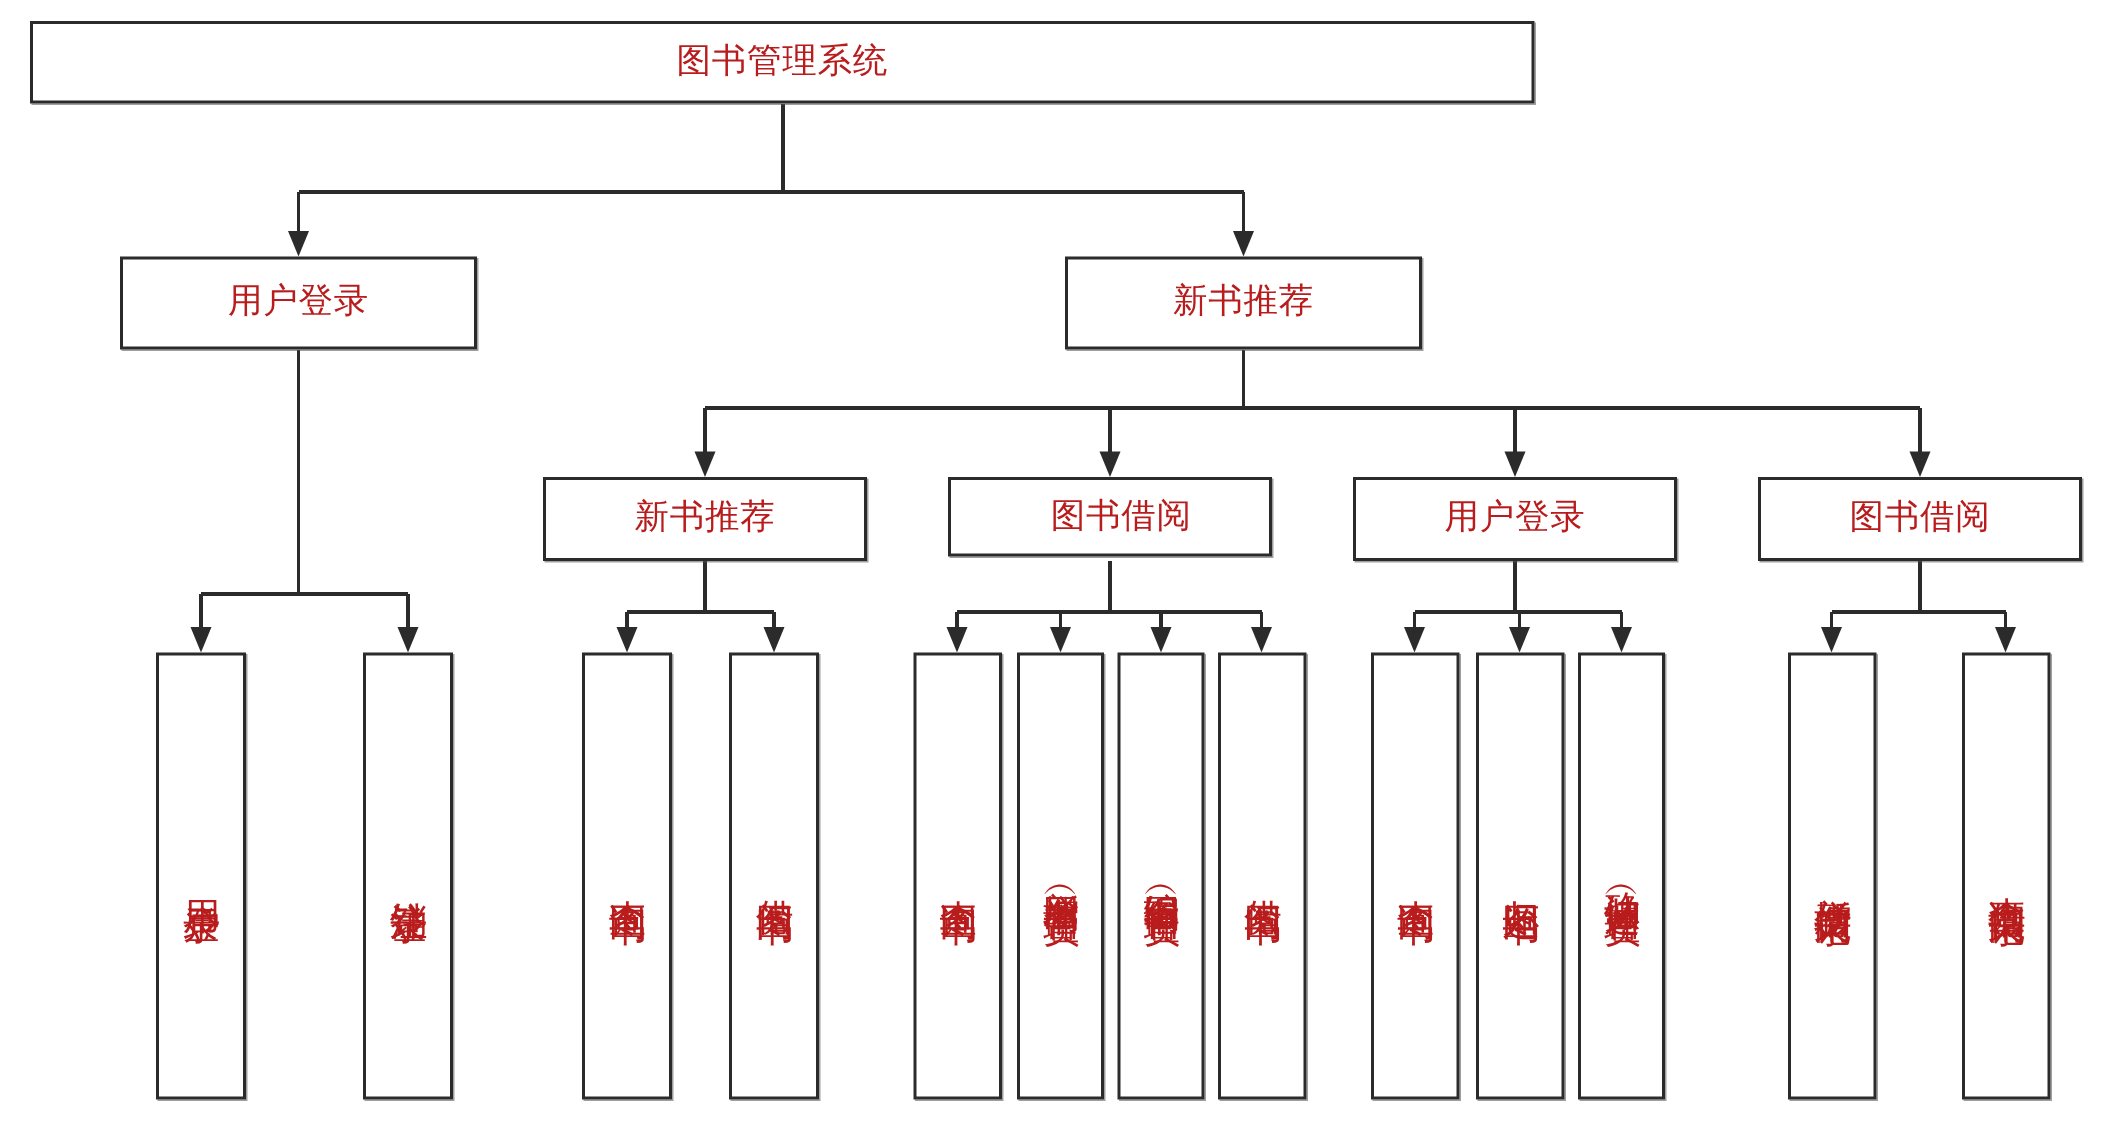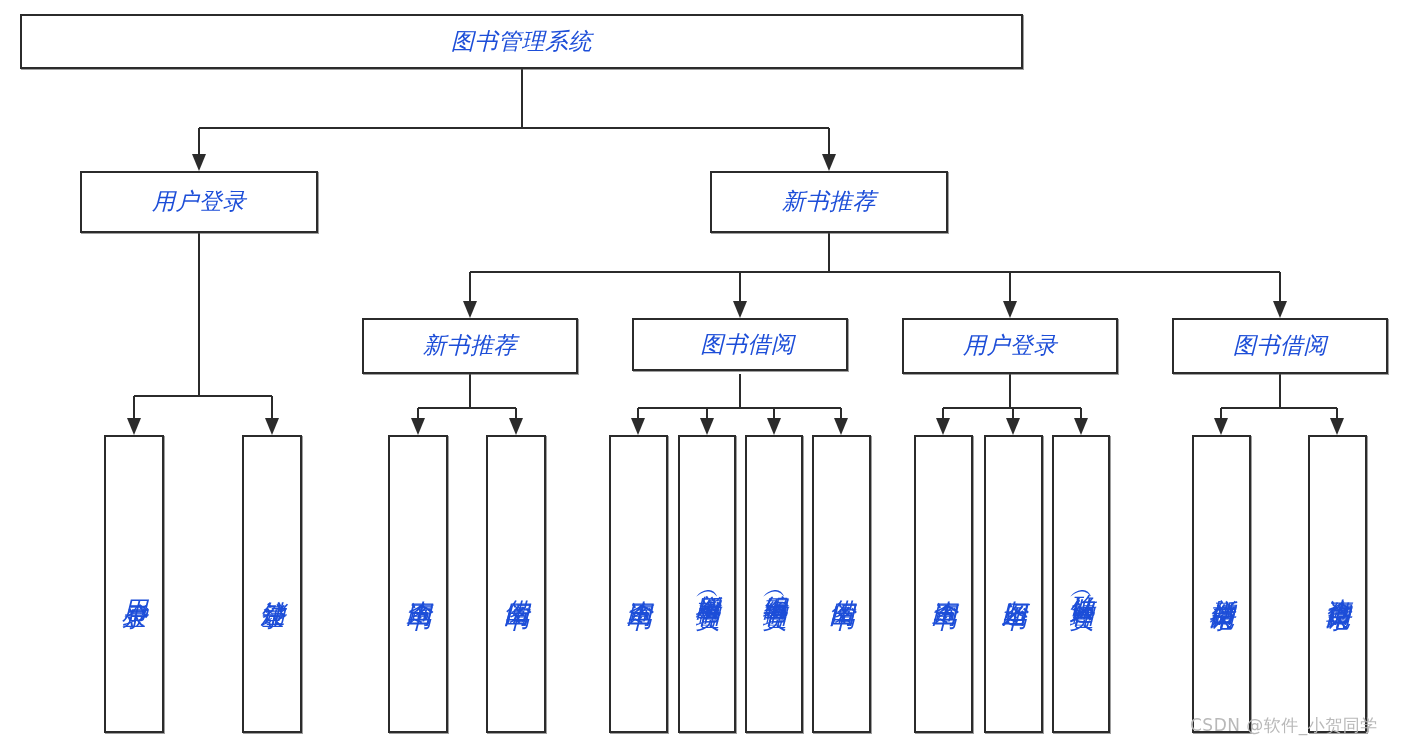--- a/index.html
+++ b/index.html
@@ -27,22 +27,21 @@
   }
   .node {
     position: absolute;
     box-sizing: border-box;
     background: #ffffff;
     border: 2px solid #2b2b2b;
     box-shadow: 1px 1px 0 rgba(80,80,80,0.55);
     display: flex;
     align-items: center;
     justify-content: center;
-    color: #1d4ed8;
-    font-style: italic;
+    color: #b91c1c;
   }
   .node-label {
     display: block;
     text-align: center;
     line-height: 1.02;
     white-space: pre;
     letter-spacing: 0.5px;
   }
   .node.horiz .node-label {
     font-size: 23px;
@@ -184,14 +183,13 @@
       <div class="node vert tall-text" style="left: 1052px; top: 435px; width: 58px; height: 298px;">
         <span class="node-label">确认归还（管理员）</span>
       </div>
       <div class="node vert" style="left: 1192px; top: 435px; width: 59px; height: 298px;">
         <span class="node-label">新增借阅记录</span>
       </div>
       <div class="node vert" style="left: 1308px; top: 435px; width: 59px; height: 298px;">
         <span class="node-label">查询借阅记录</span>
       </div>
     </div>
-  <div class="watermark" style="left: 1190px; top: 714px;">CSDN @软件_小贺同学</div>
 </div>
 
 </body></html>

